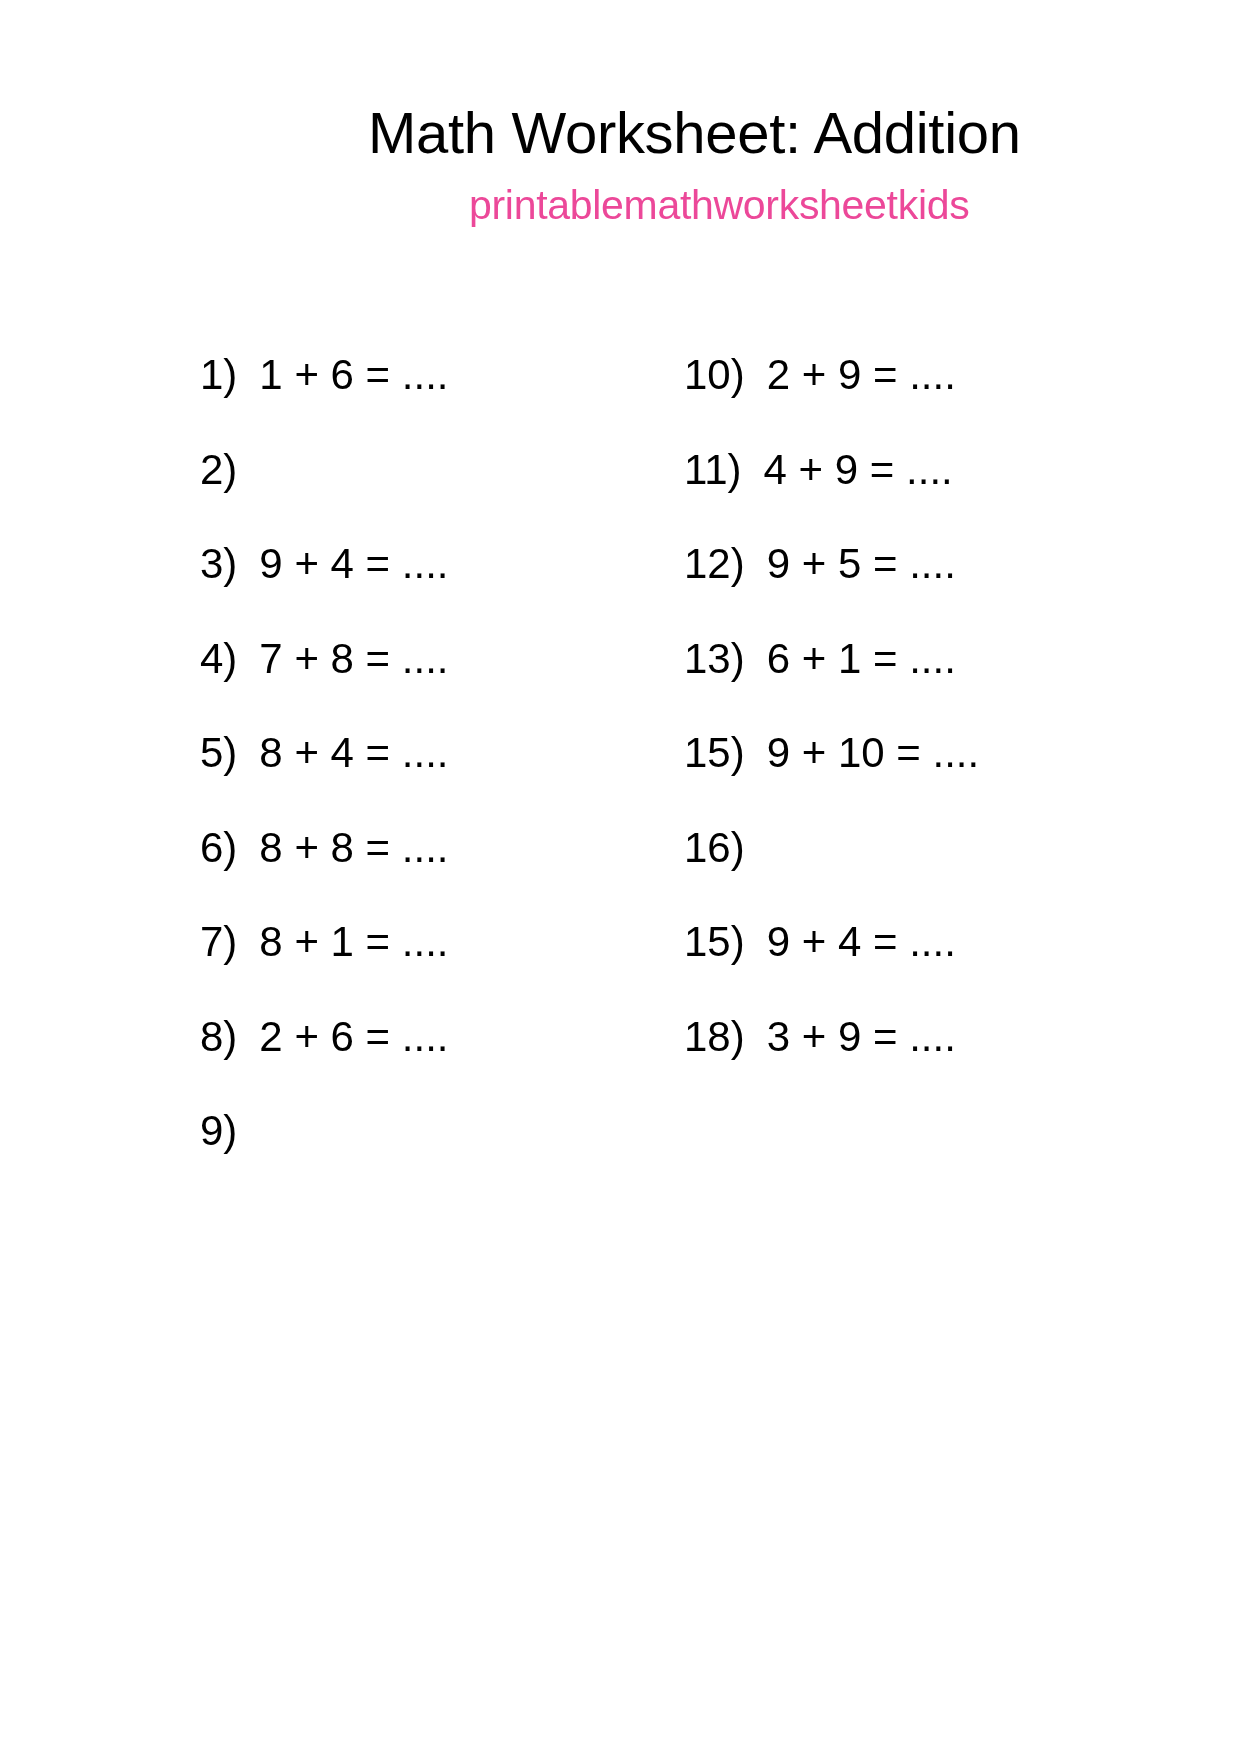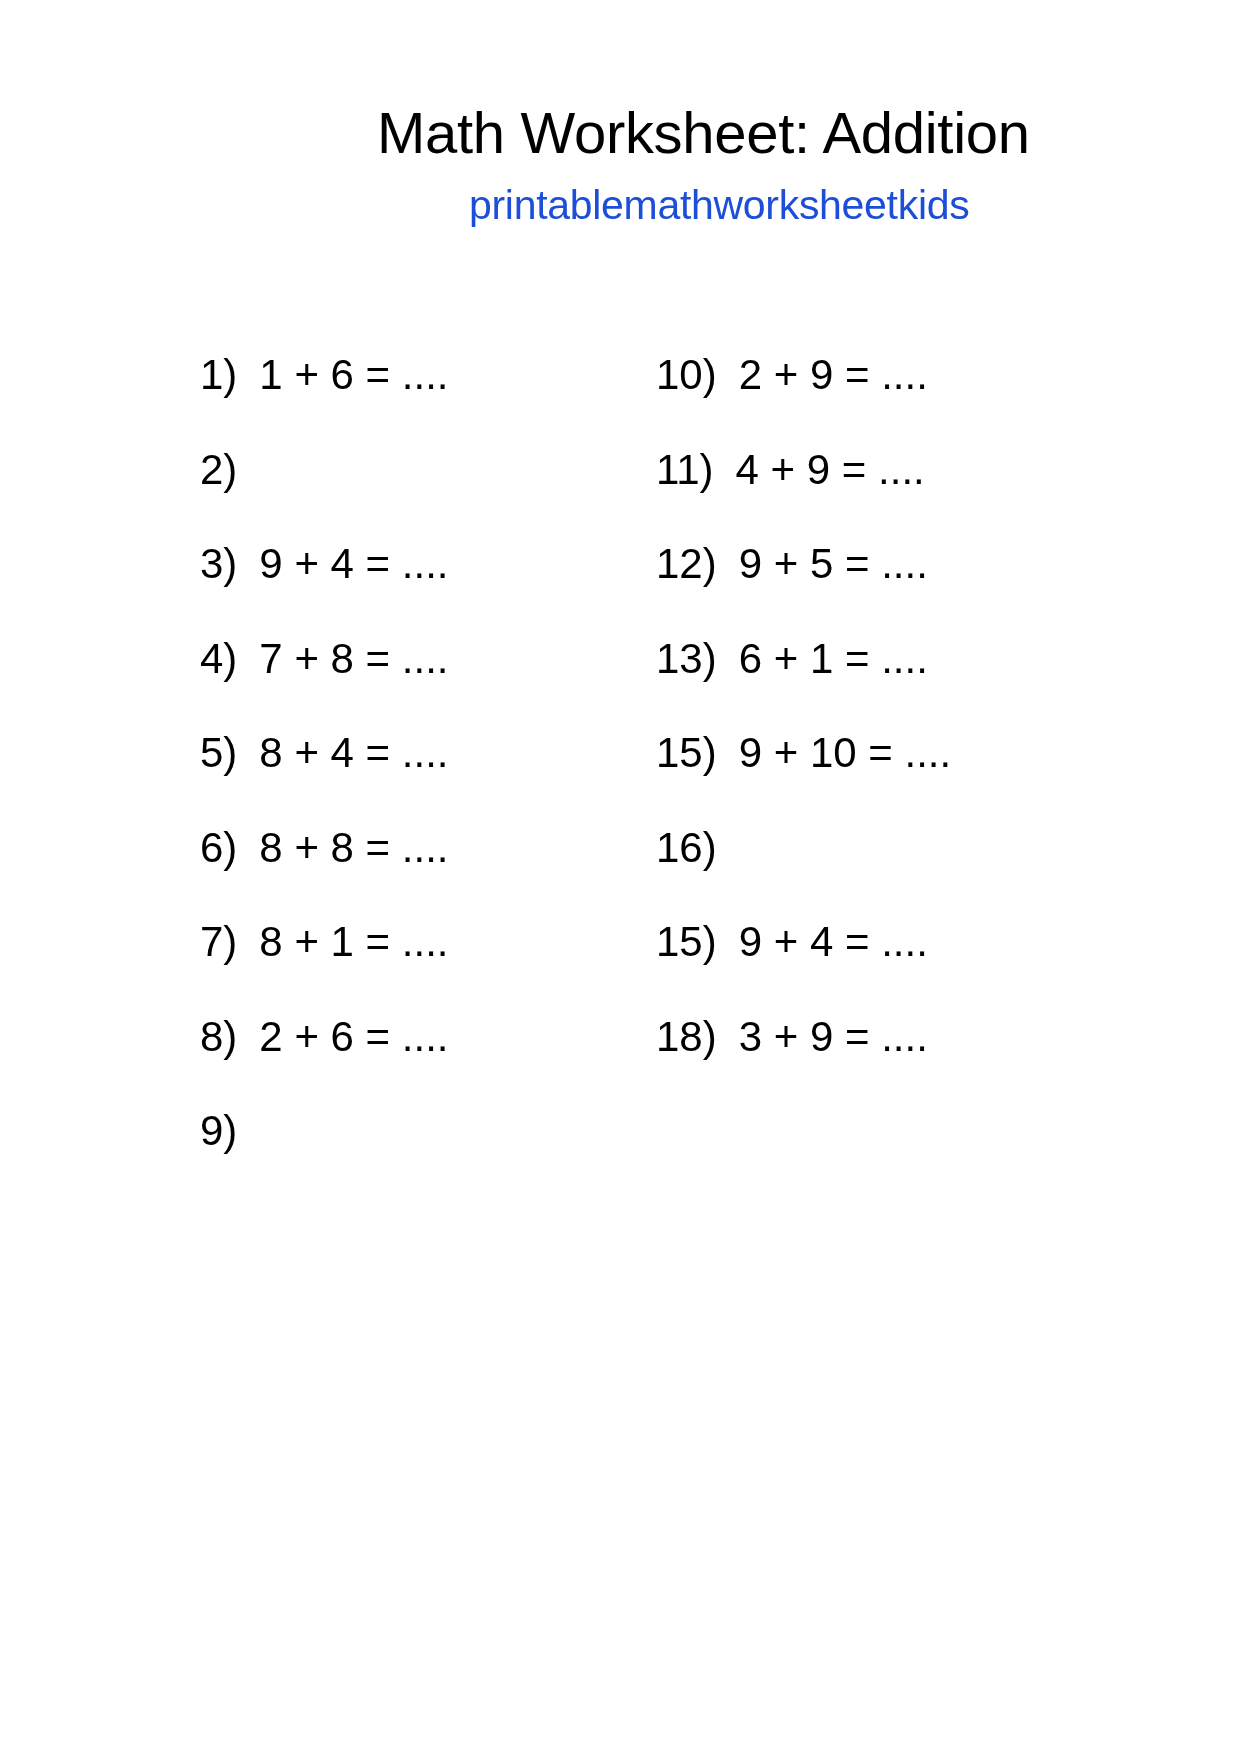--- a/index.html
+++ b/index.html
@@ -10,43 +10,43 @@
     body {
       width: 1240px;
       height: 1754px;
       position: relative;
       overflow: hidden;
       font-family: "Liberation Sans", sans-serif;
       color: #000000;
     }
     .title {
       position: absolute;
-      left: 377px;
+      left: 368px;
       top: 98px;
       font-size: 58px;
       line-height: 70px;
       white-space: nowrap;
       letter-spacing: -0.3px;
     }
     .subtitle {
       position: absolute;
       left: 469px;
       top: 180px;
       font-size: 41px;
       line-height: 50px;
-      color: #1d4ed8;
+      color: #ec4899;
       white-space: nowrap;
       letter-spacing: -0.3px;
     }
     .column {
       position: absolute;
       top: 350px;
     }
     .col-left { left: 200px; }
-    .col-right { left: 656px; }
+    .col-right { left: 684px; }
     .problem {
       height: 94.5px;
       font-size: 42px;
       line-height: 50px;
       white-space: nowrap;
       display: flex;
       align-items: flex-start;
     }
     .num {
       display: inline-block;

